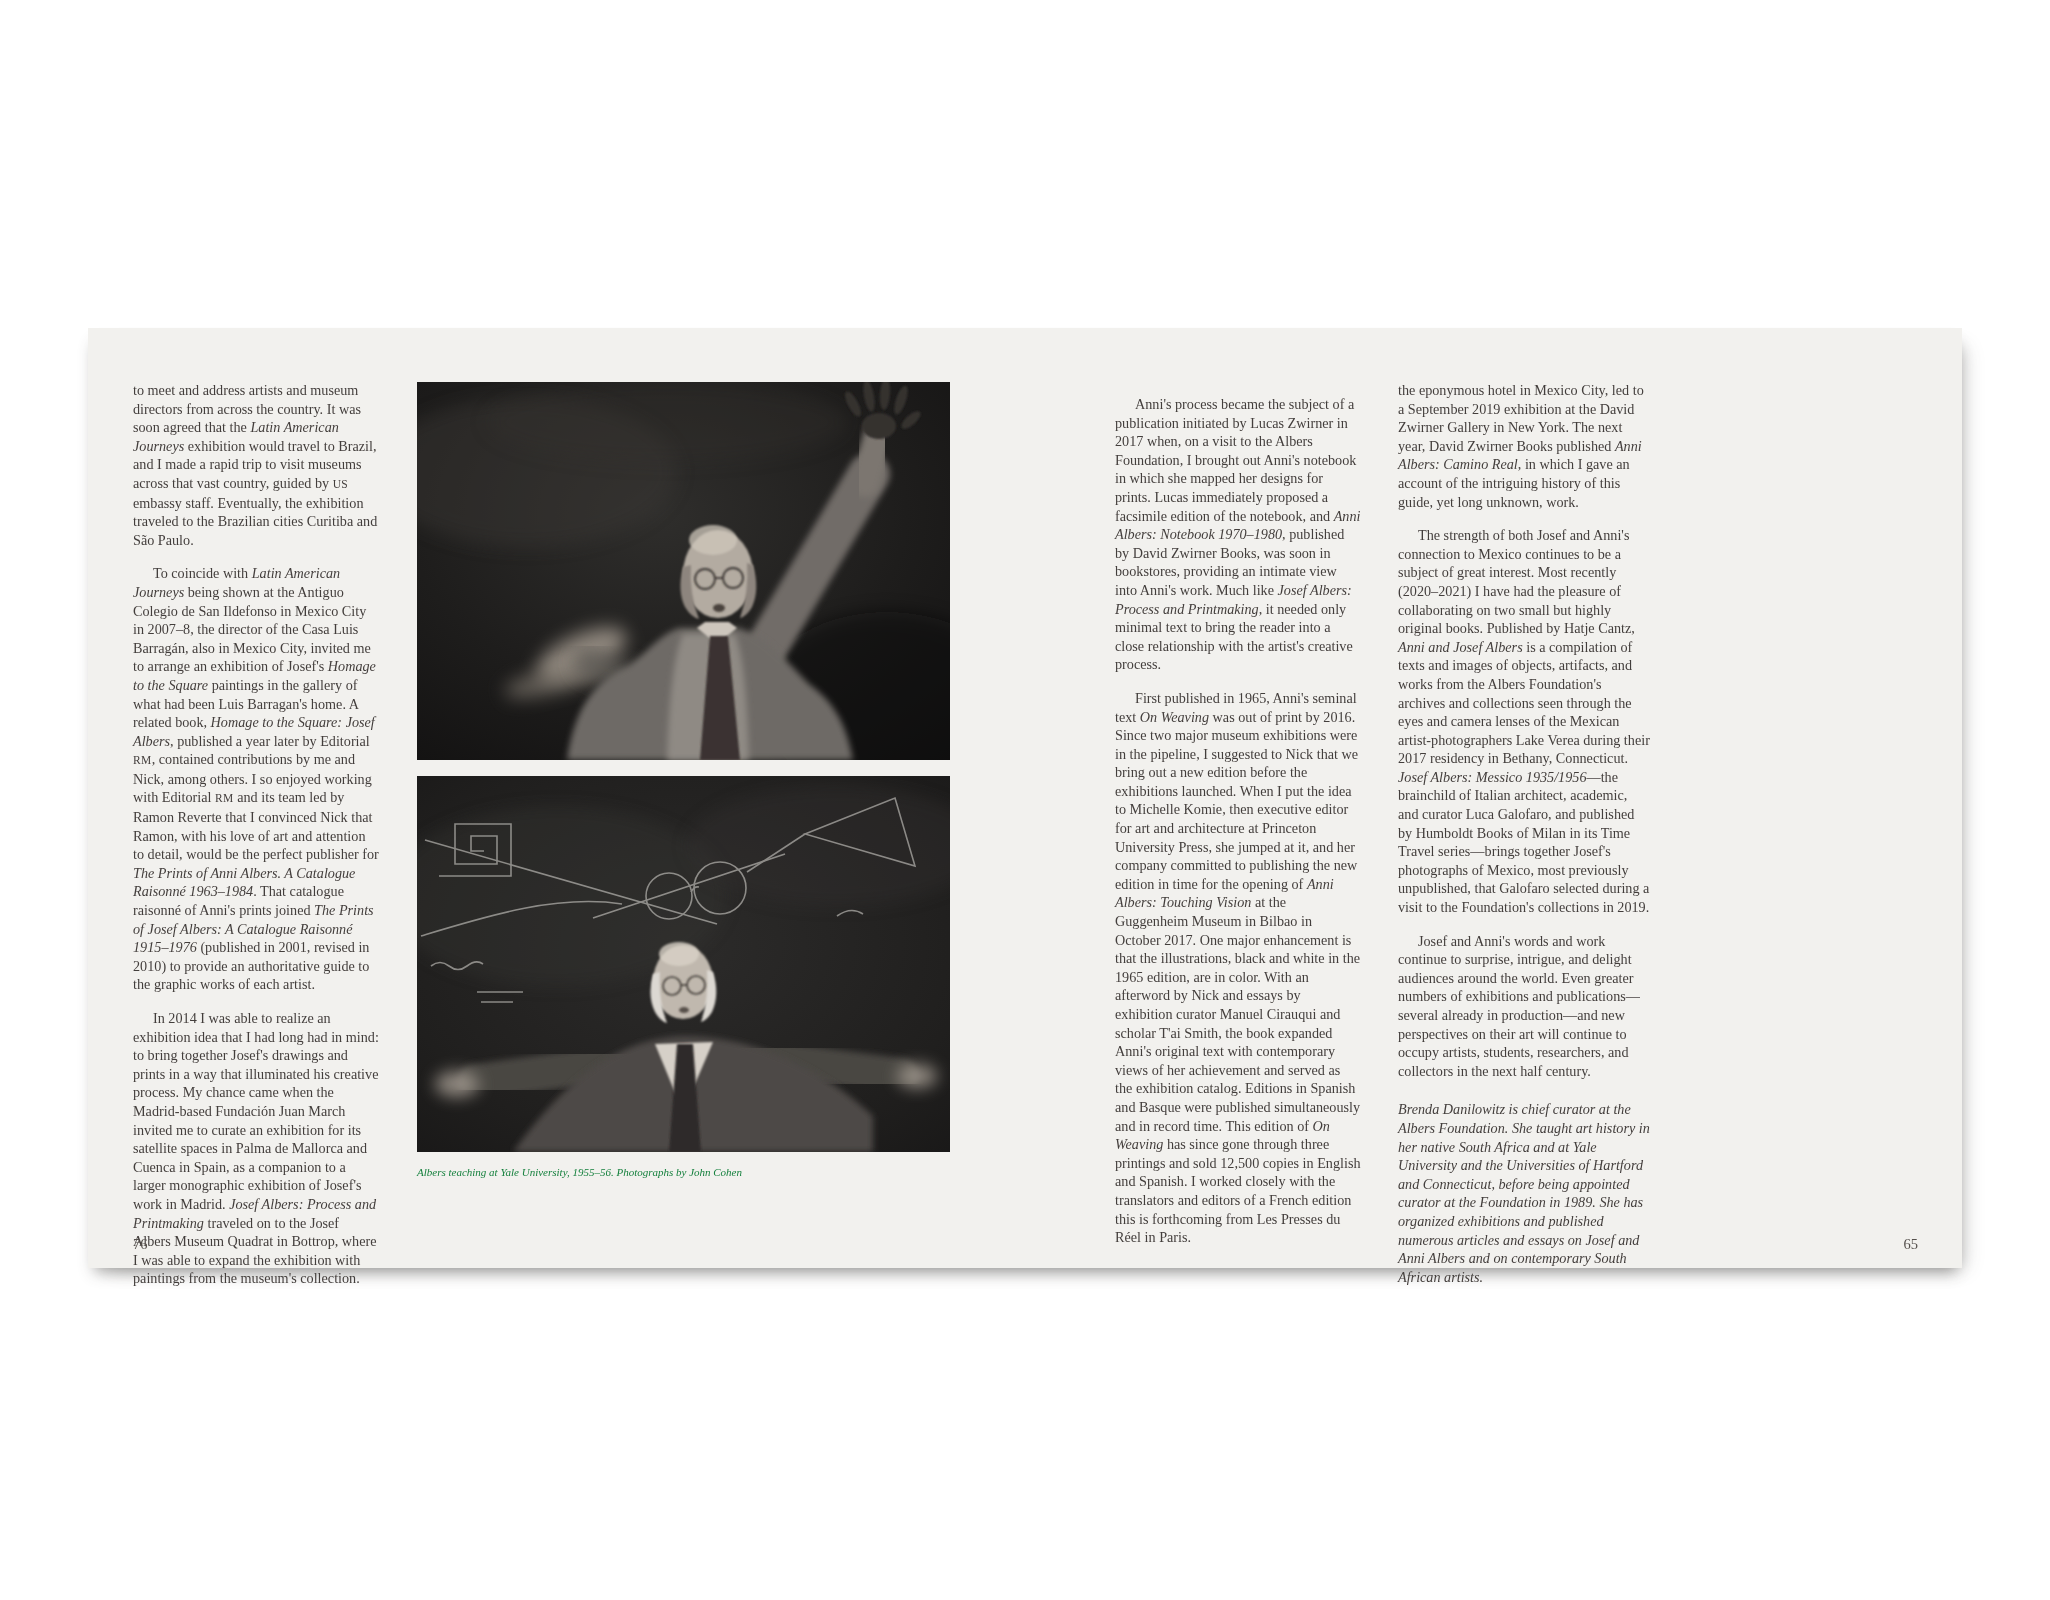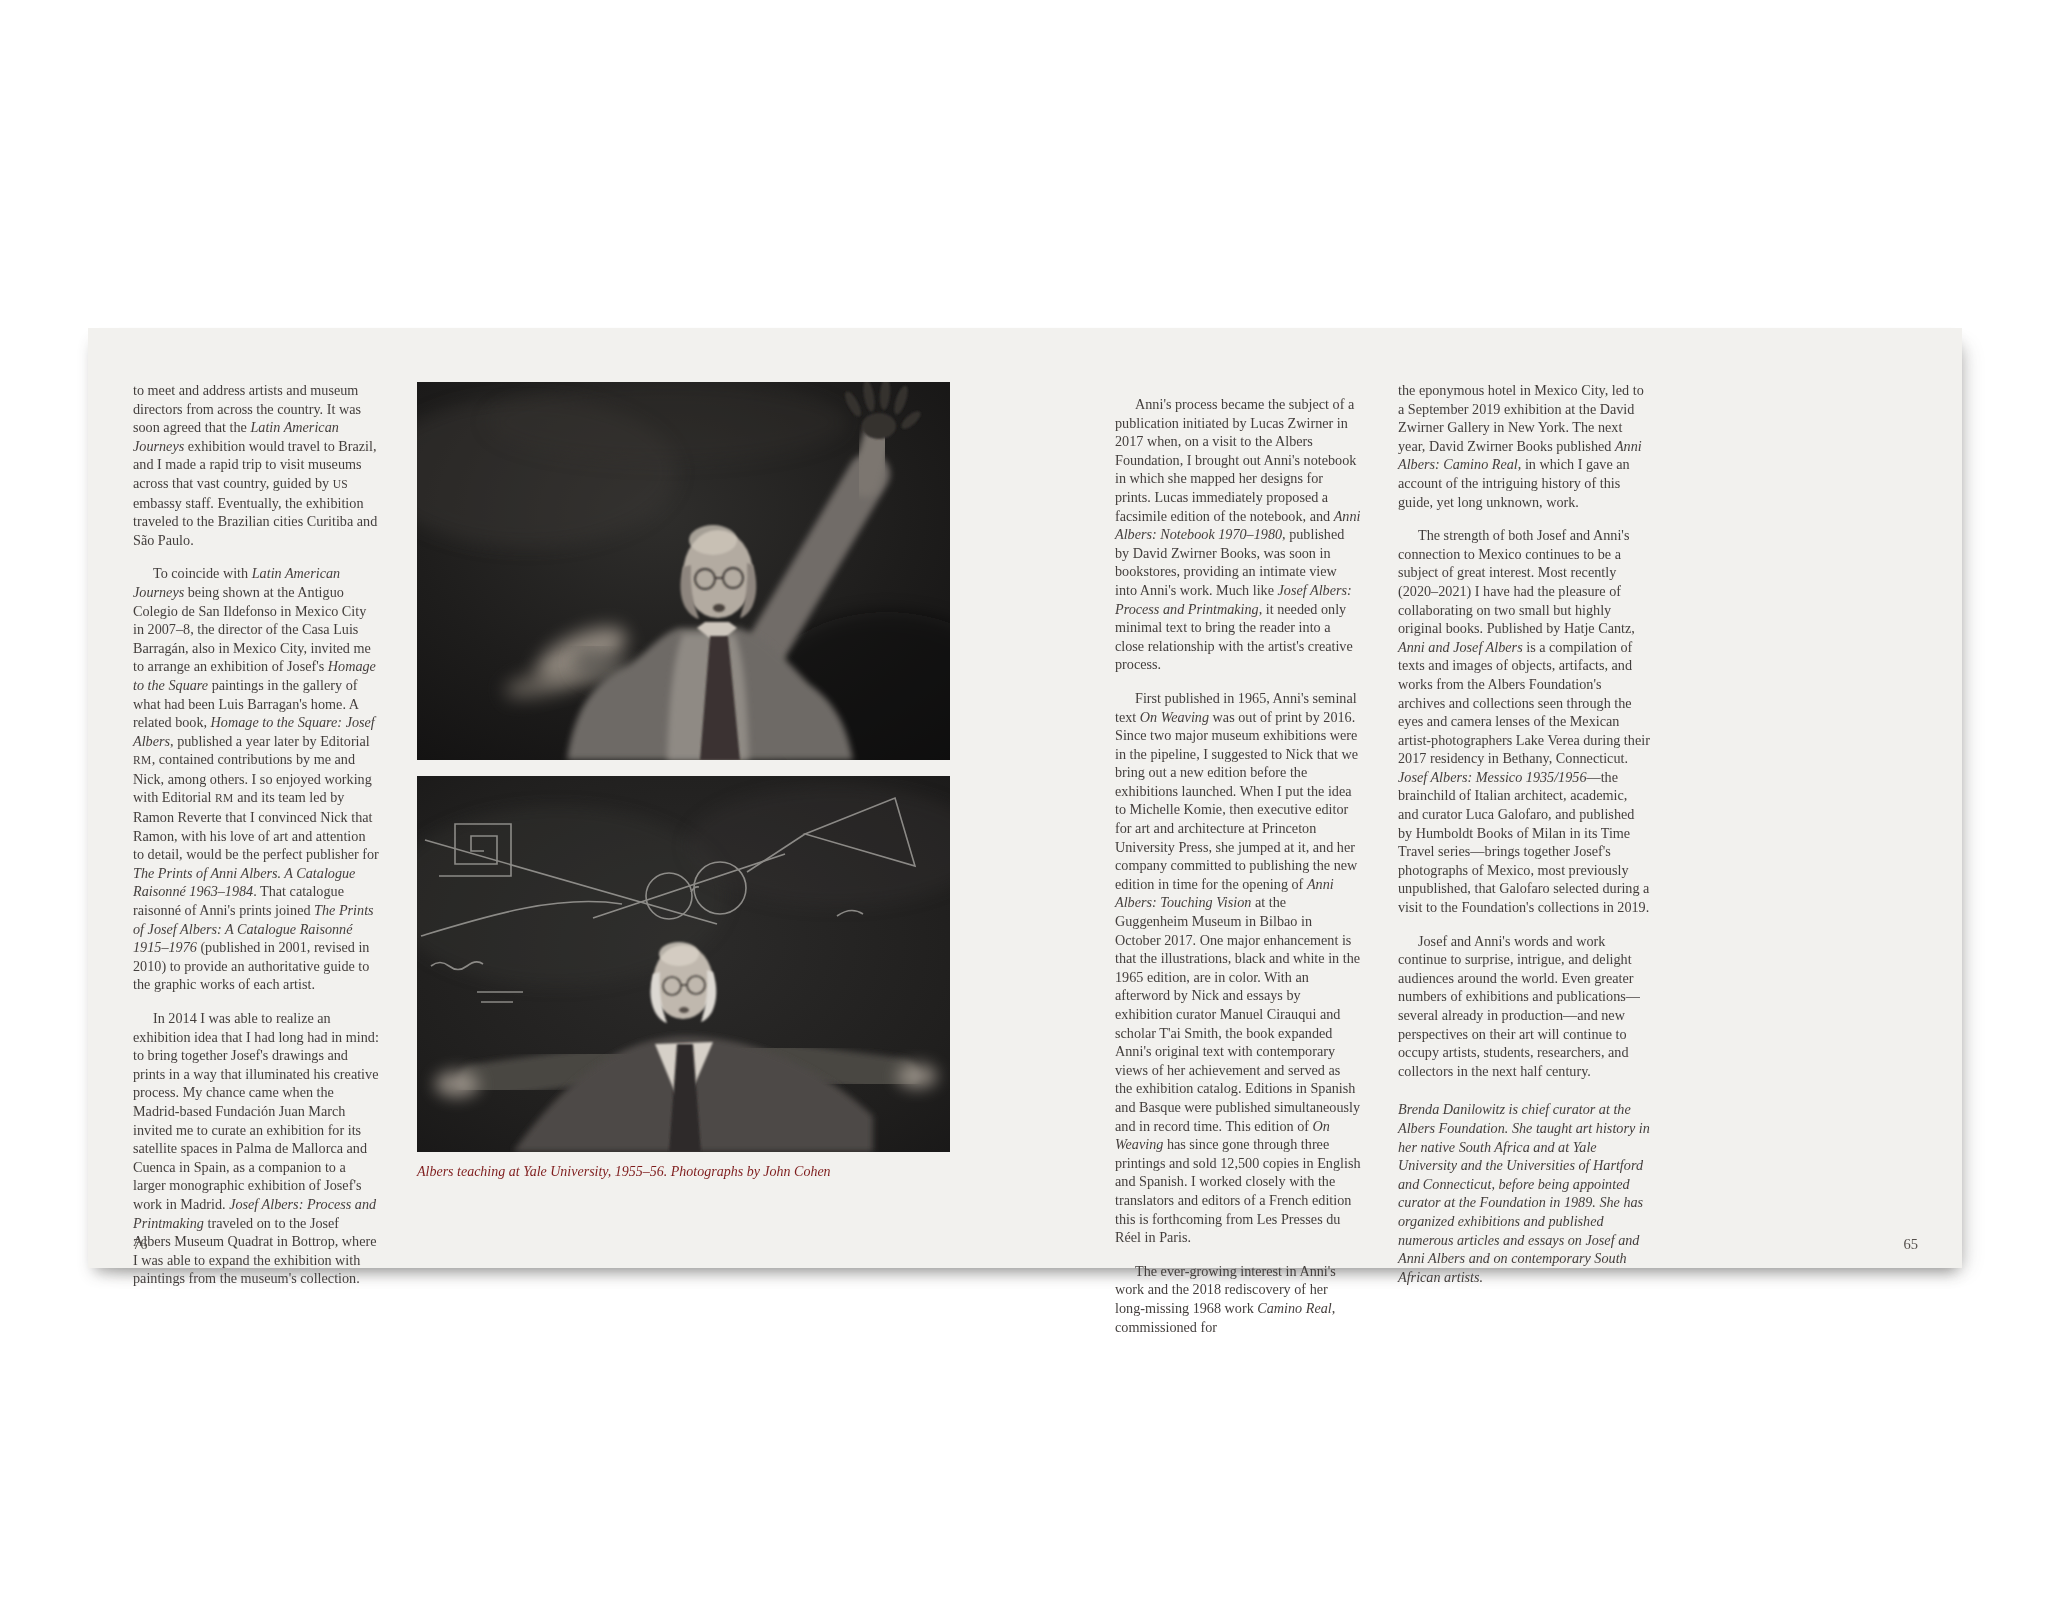--- a/index.html
+++ b/index.html
@@ -13,22 +13,22 @@
   .para em{font-style:italic;}
   .para .sc{font-size:11.5px;letter-spacing:.4px;}
   .para.bio{margin-top:20px;font-style:italic;}
   #left-column{left:30px;top:38px;width:276px;}
   #right-col-1{left:1012px;top:52px;width:276px;}
   #right-col-2{left:1295px;top:38px;width:282px;}
   .photo{position:absolute;left:329px;width:533px;overflow:hidden;background:#171615;}
   #photo-top{top:54px;height:378px;}
   #photo-bottom{top:448px;height:376px;}
   .photo svg{display:block;width:100%;height:100%;}
-  #photo-caption{position:absolute;left:329px;top:836px;width:560px;color:#7f1d1d;
-                 font-size:14px;font-style:italic;line-height:16px;}
+  #photo-caption{position:absolute;left:329px;top:836px;width:560px;color:#15803d;
+                 font-size:11px;font-style:italic;line-height:16px;}
   .pagenum{position:absolute;color:#55504c;font-size:14.5px;margin-top:36px;}
   #page-number-left{left:45px;top:872px;}
   #page-number-right{right:44px;top:872px;}
 </style>
 </head>
 <body>
 
 <div id="canvas">
   <div id="spread">
 
@@ -163,21 +163,20 @@
       </svg>
     </div>
 
     <div id="photo-caption">Albers teaching at Yale University, 1955–56. Photographs by John Cohen</div>
 
     <div class="pagenum" id="page-number-left">76</div>
 
     <div class="col" id="right-col-1">
         <p class="para indent"><span>Anni's process became the subject of a publication initiated by Lucas Zwirner in 2017 when, on a visit to the Albers Foundation, I brought out Anni's notebook in which she mapped her designs for prints. Lucas immediately proposed a facsimile edition of the notebook, and </span><em>Anni Albers: Notebook 1970–1980</em><span>, published by David Zwirner Books, was soon in bookstores, providing an intimate view into Anni's work. Much like </span><em>Josef Albers: Process and Printmaking</em><span>, it needed only minimal text to bring the reader into a close relationship with the artist's creative process.</span></p>
         <p class="para indent"><span>First published in 1965, Anni's seminal text </span><em>On Weaving</em><span> was out of print by 2016. Since two major museum exhibitions were in the pipeline, I suggested to Nick that we bring out a new edition before the exhibitions launched. When I put the idea to Michelle Komie, then executive editor for art and architecture at Princeton University Press, she jumped at it, and her company committed to publishing the new edition in time for the opening of </span><em>Anni Albers: Touching Vision</em><span> at the Guggenheim Museum in Bilbao in October 2017. One major enhancement is that the illustrations, black and white in the 1965 edition, are in color. With an afterword by Nick and essays by exhibition curator Manuel Cirauqui and scholar T'ai Smith, the book expanded Anni's original text with contemporary views of her achievement and served as the exhibition catalog. Editions in Spanish and Basque were published simultaneously and in record time. This edition of </span><em>On Weaving</em><span> has since gone through three printings and sold 12,500 copies in English and Spanish. I worked closely with the translators and editors of a French edition this is forthcoming from Les Presses du Réel in Paris.</span></p>
-        <p class="para indent"><span>The ever-growing interest in Anni's work and the 2018 rediscovery of her long-missing 1968 work </span><em>Camino Real</em><span>, commissioned for</span></p>
       </div>
 
     <div class="col" id="right-col-2">
         <p class="para"><span>the eponymous hotel in Mexico City, led to a September 2019 exhibition at the David Zwirner Gallery in New York. The next year, David Zwirner Books published </span><em>Anni Albers: Camino Real</em><span>, in which I gave an account of the intriguing history of this guide, yet long unknown, work.</span></p>
         <p class="para indent"><span>The strength of both Josef and Anni's connection to Mexico continues to be a subject of great interest. Most recently (2020–2021) I have had the pleasure of collaborating on two small but highly original books. Published by Hatje Cantz, </span><em>Anni and Josef Albers</em><span> is a compilation of texts and images of objects, artifacts, and works from the Albers Foundation's archives and collections seen through the eyes and camera lenses of the Mexican artist-photographers Lake Verea during their 2017 residency in Bethany, Connecticut. </span><em>Josef Albers: Messico 1935/1956</em><span>—the brainchild of Italian architect, academic, and curator Luca Galofaro, and published by Humboldt Books of Milan in its Time Travel series—brings together Josef's photographs of Mexico, most previously unpublished, that Galofaro selected during a visit to the Foundation's collections in 2019.</span></p>
         <p class="para indent"><span>Josef and Anni's words and work continue to surprise, intrigue, and delight audiences around the world. Even greater numbers of exhibitions and publications—several already in production—and new perspectives on their art will continue to occupy artists, students, researchers, and collectors in the next half century.</span></p>
         <p class="para bio"><span>Brenda Danilowitz is chief curator at the Albers Foundation. She taught art history in her native South Africa and at Yale University and the Universities of Hartford and Connecticut, before being appointed curator at the Foundation in 1989. She has organized exhibitions and published numerous articles and essays on Josef and Anni Albers and on contemporary South African artists.</span></p>
       </div>
 
     <div class="pagenum" id="page-number-right">65</div>

